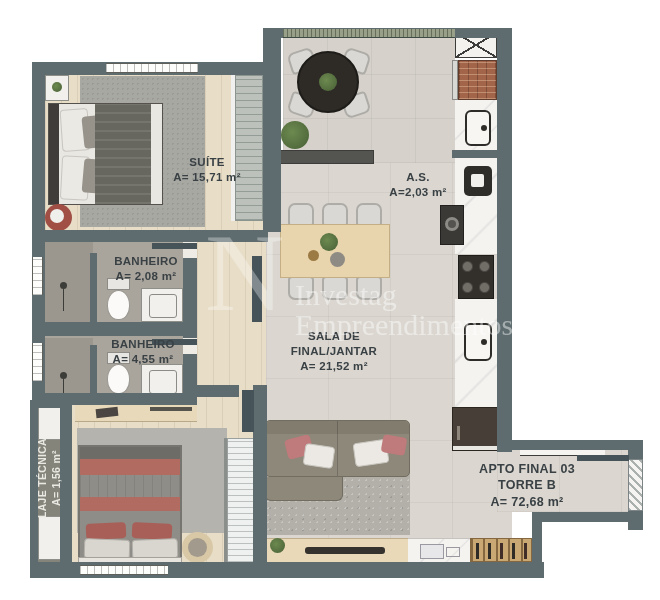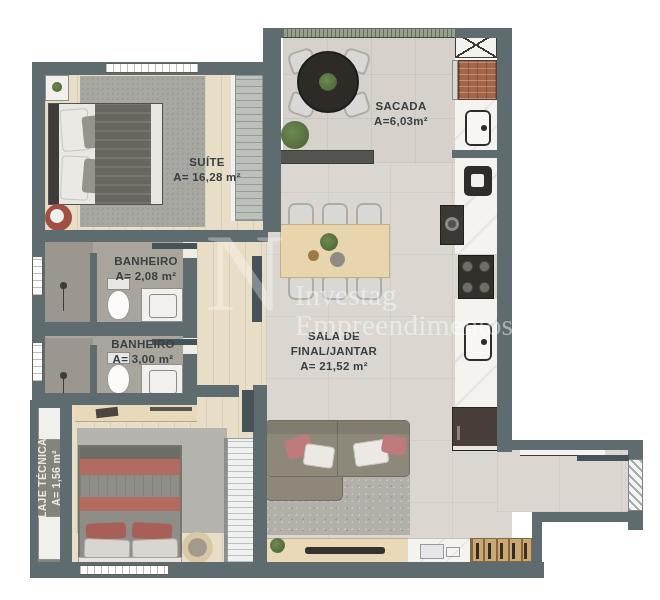--- a/index.html
+++ b/index.html
@@ -220,41 +220,46 @@
 
   <div class="door" style="left:152px;top:243px;width:45px;height:6px;z-index:7;"></div>
   <div class="door" style="left:152px;top:339px;width:45px;height:6px;z-index:7;"></div>
   <div class="door" style="left:252px;top:256px;width:10px;height:66px;z-index:7;"></div>
   <div class="door" style="left:242px;top:390px;width:12px;height:42px;z-index:7;"></div>
   <div class="abs" style="left:520px;top:450px;width:85px;height:5px;background:#f5f4f1;border-bottom:1px solid #3c3c3a;z-index:7;"></div>
   <div class="door" style="left:577px;top:455px;width:52px;height:6px;z-index:7;"></div>
 
   <div class="lbl" style="left:207px;top:170px;">
     <div>SUÍTE</div>
-    <div class="area">A= 16,28 m²</div>
+    <div class="area">A= 15,71 m²</div>
   </div>
   <div class="lbl" style="left:146px;top:269px;">
     <div>BANHEIRO</div>
     <div class="area">A= 2,08 m²</div>
   </div>
   <div class="lbl" style="left:143px;top:352px;">
     <div>BANHEIRO</div>
-    <div class="area">A= 3,00 m²</div>
+    <div class="area">A= 4,55 m²</div>
   </div>
   <div class="lbl" style="left:334px;top:351px;">
     <div>SALA DE</div>
     <div>FINAL/JANTAR</div>
     <div class="area">A= 21,52 m²</div>
   </div>
-  <div class="lbl" style="left:401px;top:114px;">
-    <div>SACADA</div>
-    <div class="area">A=6,03m²</div>
+  <div class="lbl" style="left:418px;top:185px;">
+    <div>A.S.</div>
+    <div class="area">A=2,03 m²</div>
   </div>
   <div class="lbl vert" style="left:50px;top:478px;font-size:10.5px;color:#e9e8e2;">
     <div>LAJE TÉCNICA</div>
     <div class="area">A= 1,56 m²</div>
   </div>
+  <div class="lbl big" style="left:527px;top:485px;">
+    <div>APTO FINAL 03</div>
+    <div>TORRE B</div>
+    <div class="area">A= 72,68 m²</div>
+  </div>
 
   <div class="wm" style="left:205px;top:218px;font-size:110px;line-height:1;color:rgba(255,255,255,.32);">N</div>
   <div class="wm" style="left:295px;top:308px;font-size:30px;">Empreendimentos</div>
   <div class="wm" style="left:295px;top:278px;font-size:30px;">Investag</div>
 
 </div>
 
 </body></html>

